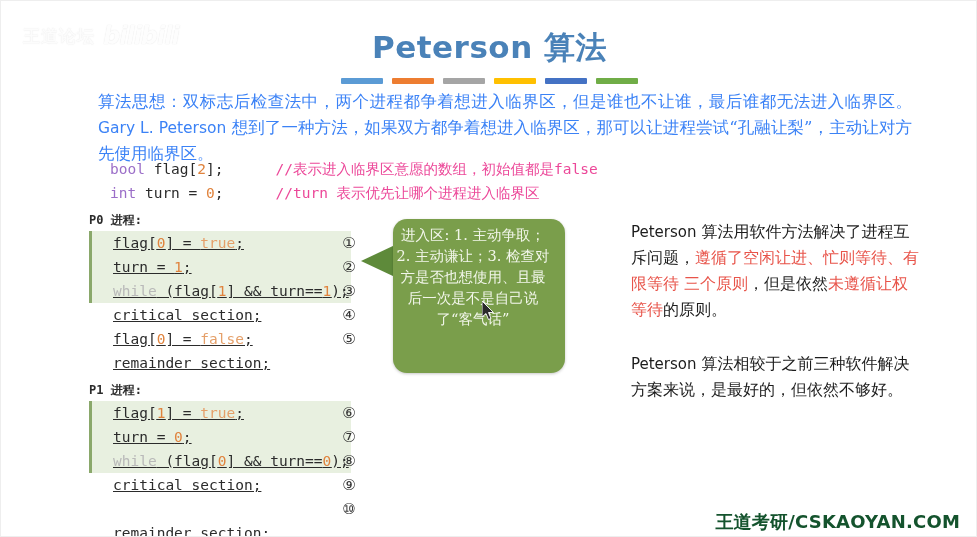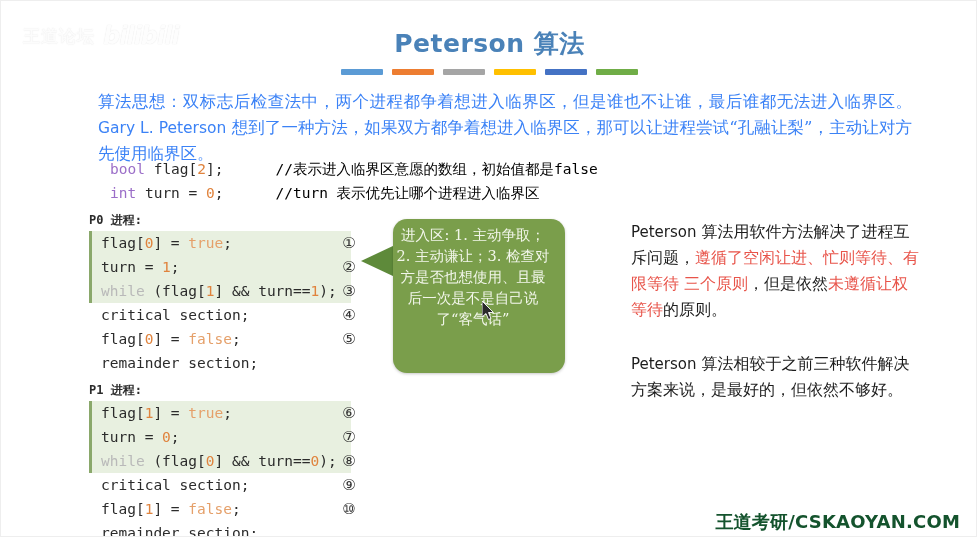--- a/index.html
+++ b/index.html
@@ -52,21 +52,21 @@
 
   
   #title-block {
     position: absolute;
     left: 0;
     top: 26px;
     width: 977px;
     text-align: center;
   }
   #slide-title {
-    font-size: 25px;
+    font-size: 31px;
     font-weight: 700;
     color: #4a82b8;
     letter-spacing: 0.5px;
     font-family: "DejaVu Sans", "Liberation Sans", sans-serif;
   }
   #title-bars {
     margin-top: 9px;
     display: flex;
     justify-content: center;
     gap: 9px;
@@ -106,21 +106,21 @@
   .code-line {
     height: 24px;
     line-height: 24px;
     white-space: pre;
     color: #2b2b2b;
     display: flex;
     align-items: center;
     margin-left: 21px;
   }
   .code-line .cmt {
-    color: #000000;
+    color: #ec4899;
     margin-left: 52px;
   }
   .kw { color: #9b6ec8; }
   .num { color: #e0833d; }
   .lit { color: #e5a06a; }
   .dim { color: #b9b9b9; text-align: center; }
 
   .proc-label {
     height: 22px;
     line-height: 22px;
@@ -145,24 +145,25 @@
     box-sizing: border-box;
   }
   .code-rows {
     position: relative;
   }
   .code-rows .row {
     position: relative;
     height: 24px;
     line-height: 24px;
     white-space: pre;
-    padding-left: 12px;
+    padding-left: 24px;
     color: #2b2b2b;
     font-family: "DejaVu Sans Mono", "Liberation Mono", monospace;
     font-size: 14.5px;
+    text-decoration: underline;
   }
   .code-rows .row .marker {
     position: absolute;
     left: 248px;
     top: 0;
     width: 24px;
     text-align: center;
     color: #333333;
     font-family: "DejaVu Sans", sans-serif;
     font-size: 15px;
@@ -285,21 +286,21 @@
         </div>
       </div>
       <div class="proc-label">P1 进程:</div>
       <div class="code-block">
         <div class="hl" style="height: 72px;"></div>
         <div class="code-rows">
           <div class="row"><span>flag[<span class="num">1</span>] = <span class="lit">true</span>;</span><span class="marker">⑥</span></div>
           <div class="row"><span>turn = <span class="num">0</span>;</span><span class="marker">⑦</span></div>
           <div class="row"><span><span class="dim">while</span> (flag[<span class="num">0</span>] &amp;&amp; turn==<span class="num">0</span>);</span><span class="marker">⑧</span></div>
           <div class="row"><span>critical section;</span><span class="marker">⑨</span></div>
-          <div class="row"><span>flag[<span class="num">1</span>] = <span class="lit">false</span>;</span><span class="marker">⑩</span></div>
+          <div class="row"><span class="marker">⑩</span></div>
           <div class="row"><span>remainder section;</span></div>
         </div>
       </div>
     </div>
 
   <div id="callout-tail" style="border-right-color: rgb(94, 138, 58);"></div>
   <div id="callout" style="background: rgb(122, 158, 75);"></div>
   <div id="callout-text">进入区: 1. 主动争取；2. 主动谦让；3. 检查对方是否也想使用、且最后一次是不是自己说了“客气话”</div>
 
   <div id="right-panel">

